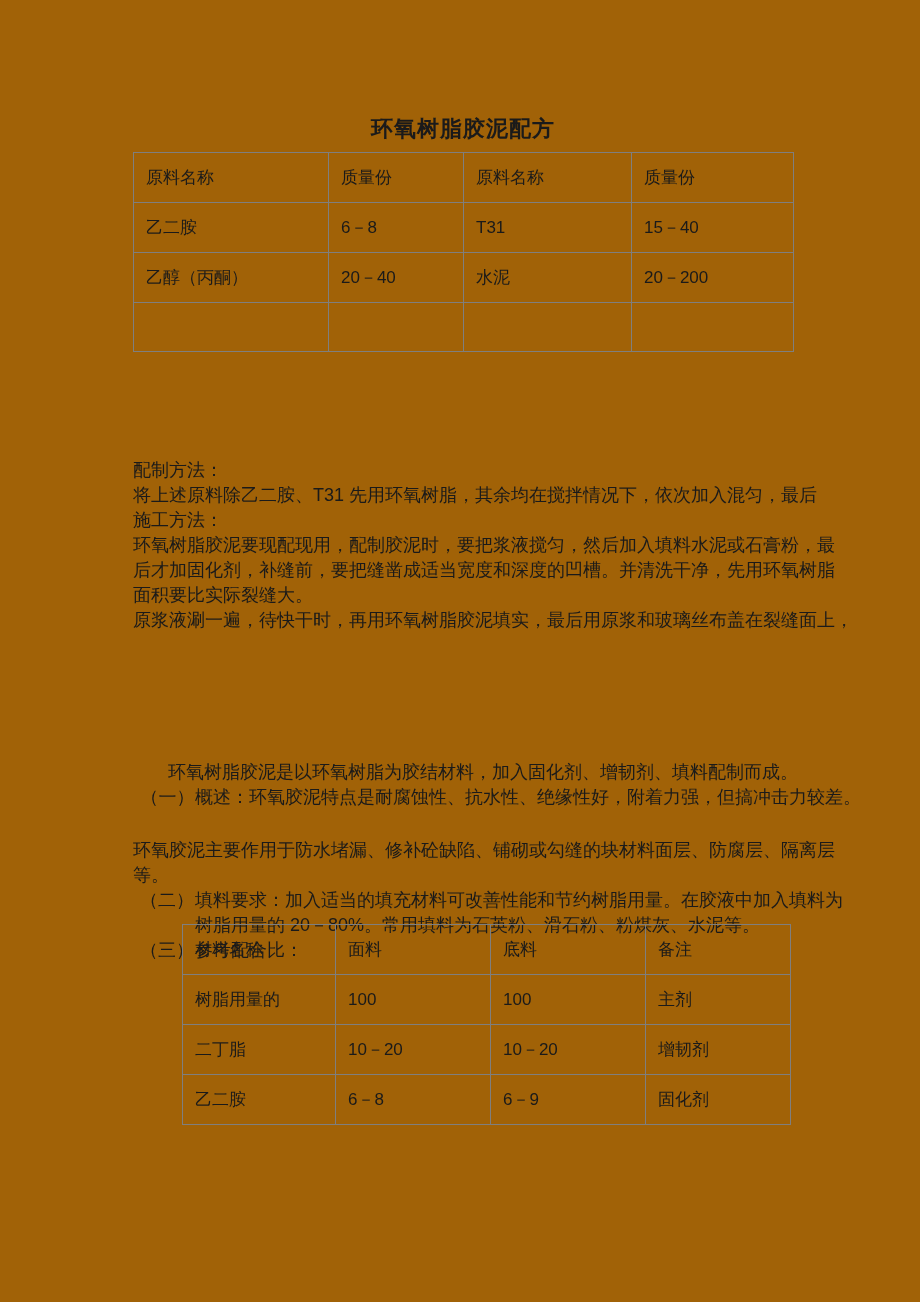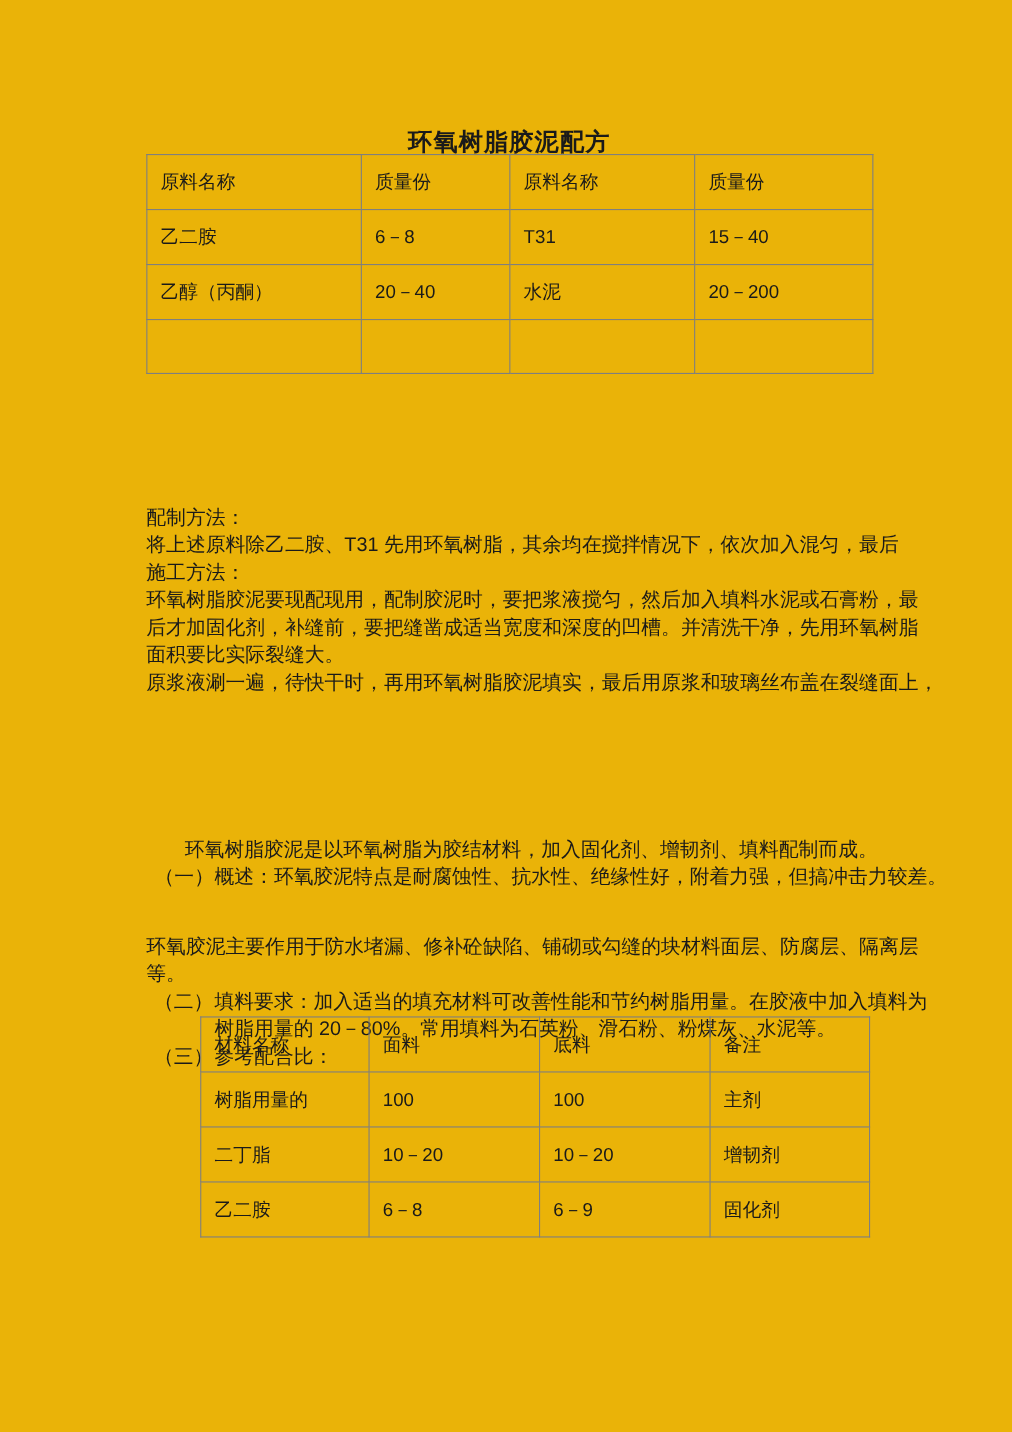--- a/index.html
+++ b/index.html
@@ -1,20 +1,20 @@
 <!DOCTYPE html>
 <html><head>
 <meta charset="utf-8">
 <style>
   html,body{margin:0;padding:0;background:#ffffff;}
   .page{
     position:relative;
     width:920px;
     height:1302px;
-    background:#eab308;
+    background:#a16207;
     color:#1a1a1a;
     font-family:"Liberation Sans", sans-serif;
     overflow:hidden;
   }
   .doc-title{
     position:absolute;
     top:114px;
     left:133px;
     width:660px;
     margin:0;
@@ -31,35 +31,35 @@
   }
   td{
     border:1px solid #7f7f7f;
     vertical-align:top;
     padding:0 4px 0 12px;
     font-size:17px;
     line-height:49px;
     white-space:pre-line;
     overflow:hidden;
   }
-  .t1{ left:133px; top:140px; width:660px;padding-left:18px; }
+  .t1{ left:133px; top:152px; width:660px;padding-left:18px; }
   .t2{ left:182px; top:924px; width:608px; }
   tr.h49{height:49px;}
   tr.h50{height:50px;}
   tr.h99{height:99px;}
   .textblock{
     position:absolute;
     left:133px;
     width:700px;
     font-size:18px;
     line-height:25px;
   }
   .tb-methods{ top:458px; }
   .tb-overview{ top:760px;text-align:center; }
-  .tb-application{ top:838px;margin-top:10px; }
+  .tb-application{ top:838px; }
   .line{
     height:25px;
     white-space:nowrap;
   }
   .line .marker{
     display:inline-block;
     width:55px;
     margin-left:7px;
   }
   .cont{ padding-left:62px; }

